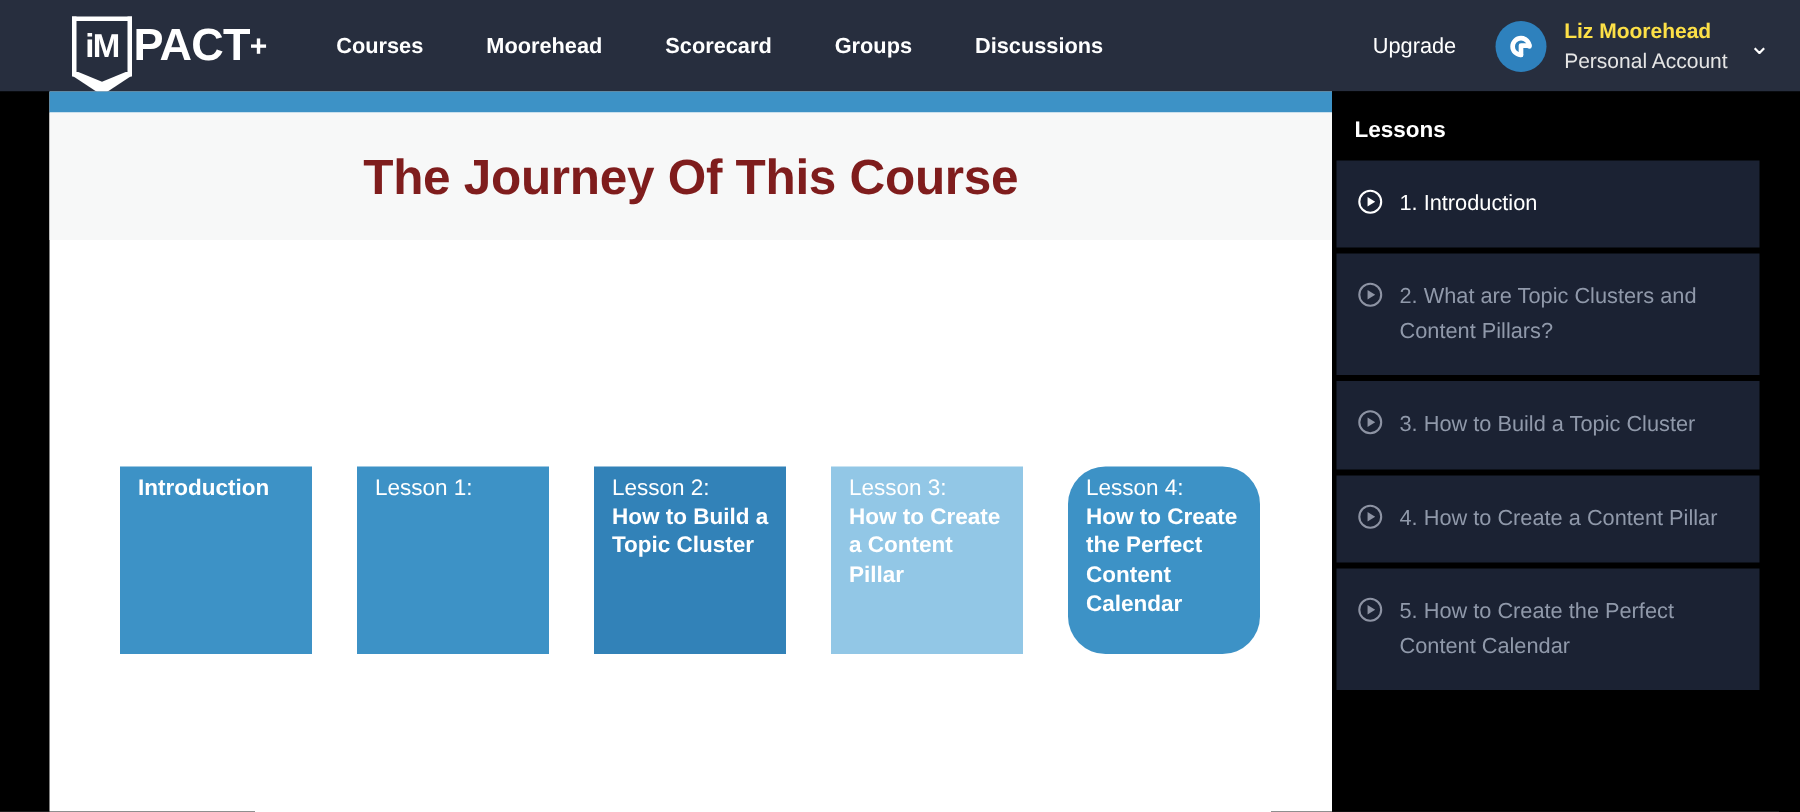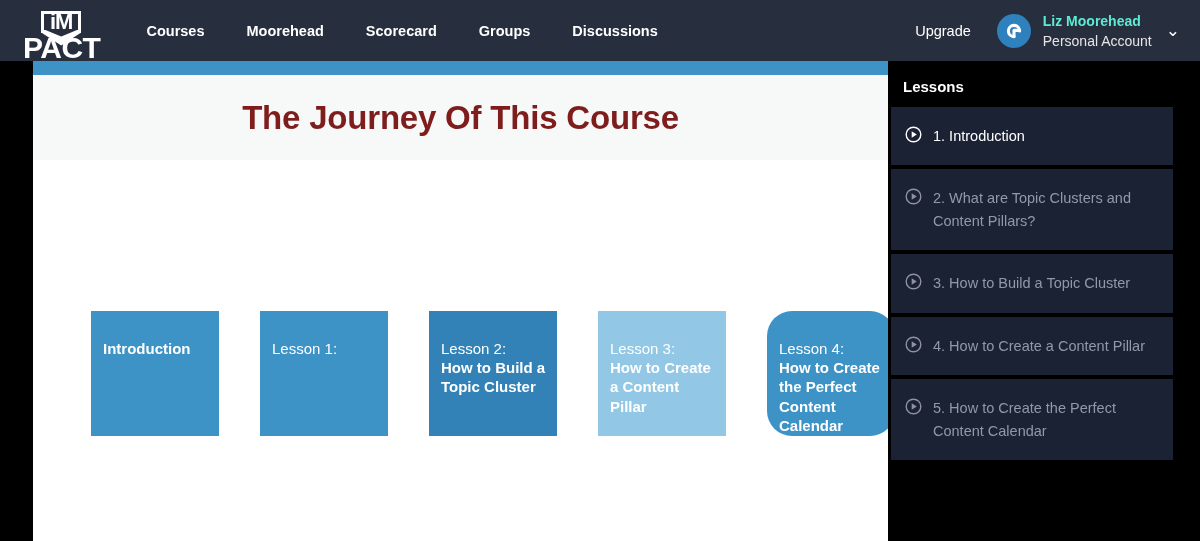--- a/index.html
+++ b/index.html
@@ -12,21 +12,21 @@
 
   
   .topbar {
     position: absolute; top: 0; left: 0;
     width: 1200px; height: 61px;
     background: #272e3e;
     display: flex; align-items: center;
   }
   .logo-wrap {
     display: flex; align-items: center;
-    margin-left: 22px; height: 40px; flex-direction: column;
+    margin-left: 48px; height: 40px;
   }
   .logo-badge {
     width: 40px; height: 40px;
     border: 3px solid #ffffff;
     border-bottom: none;
     position: relative;
     display: flex; align-items: center; justify-content: center;
   }
   .logo-badge .im {
     color: #ffffff; font-weight: bold; font-size: 22px;
@@ -69,21 +69,21 @@
     margin-right: 26px; cursor: pointer;
   }
   .avatar {
     width: 34px; height: 34px; border-radius: 50%;
     background: #2e81bd;
     display: flex; align-items: center; justify-content: center;
     margin-right: 12px; flex: none;
   }
   .avatar svg { display: block; }
   .acct { line-height: 1.25; }
-  .acct-name { color: #5eead4; font-size: 14px; font-weight: bold; white-space: nowrap; }
+  .acct-name { color: #fde047; font-size: 14px; font-weight: bold; white-space: nowrap; }
   .acct-sub  { color: #e5e5e5; font-size: 14px; white-space: nowrap; text-align: center; }
   .chevron {
     margin-left: 14px; margin-right: 6px;
     color: #ffffff; font-size: 17px; line-height: 1; cursor: pointer;
   }
 
   
   .body-area {
     position: absolute; top: 61px; left: 0;
     width: 1200px; height: 480px; background: #000000;
@@ -104,23 +104,22 @@
     letter-spacing: -0.2px;
   }
 
   .cards {
     position: absolute; top: 250px; left: 47px;
     display: flex;
   }
   .card {
     width: 128px; height: 125px;
     margin-right: 30px;
-    padding: 28px 10px 0 12px;
+    padding: 5px 10px 0 12px;
     color: #ffffff;
-    margin-left: 11px;
   }
   .card:last-child { margin-right: 0; border-radius: 25px; }
   .card-eyebrow { font-size: 15px; font-weight: normal; line-height: 1.28; }
   .card-title   { font-size: 15px; font-weight: bold;   line-height: 1.28; }
 
   
   .lessons-col {
     position: absolute; top: 0; left: 888px;
     width: 252px; height: 480px; background: #000000;
   }

